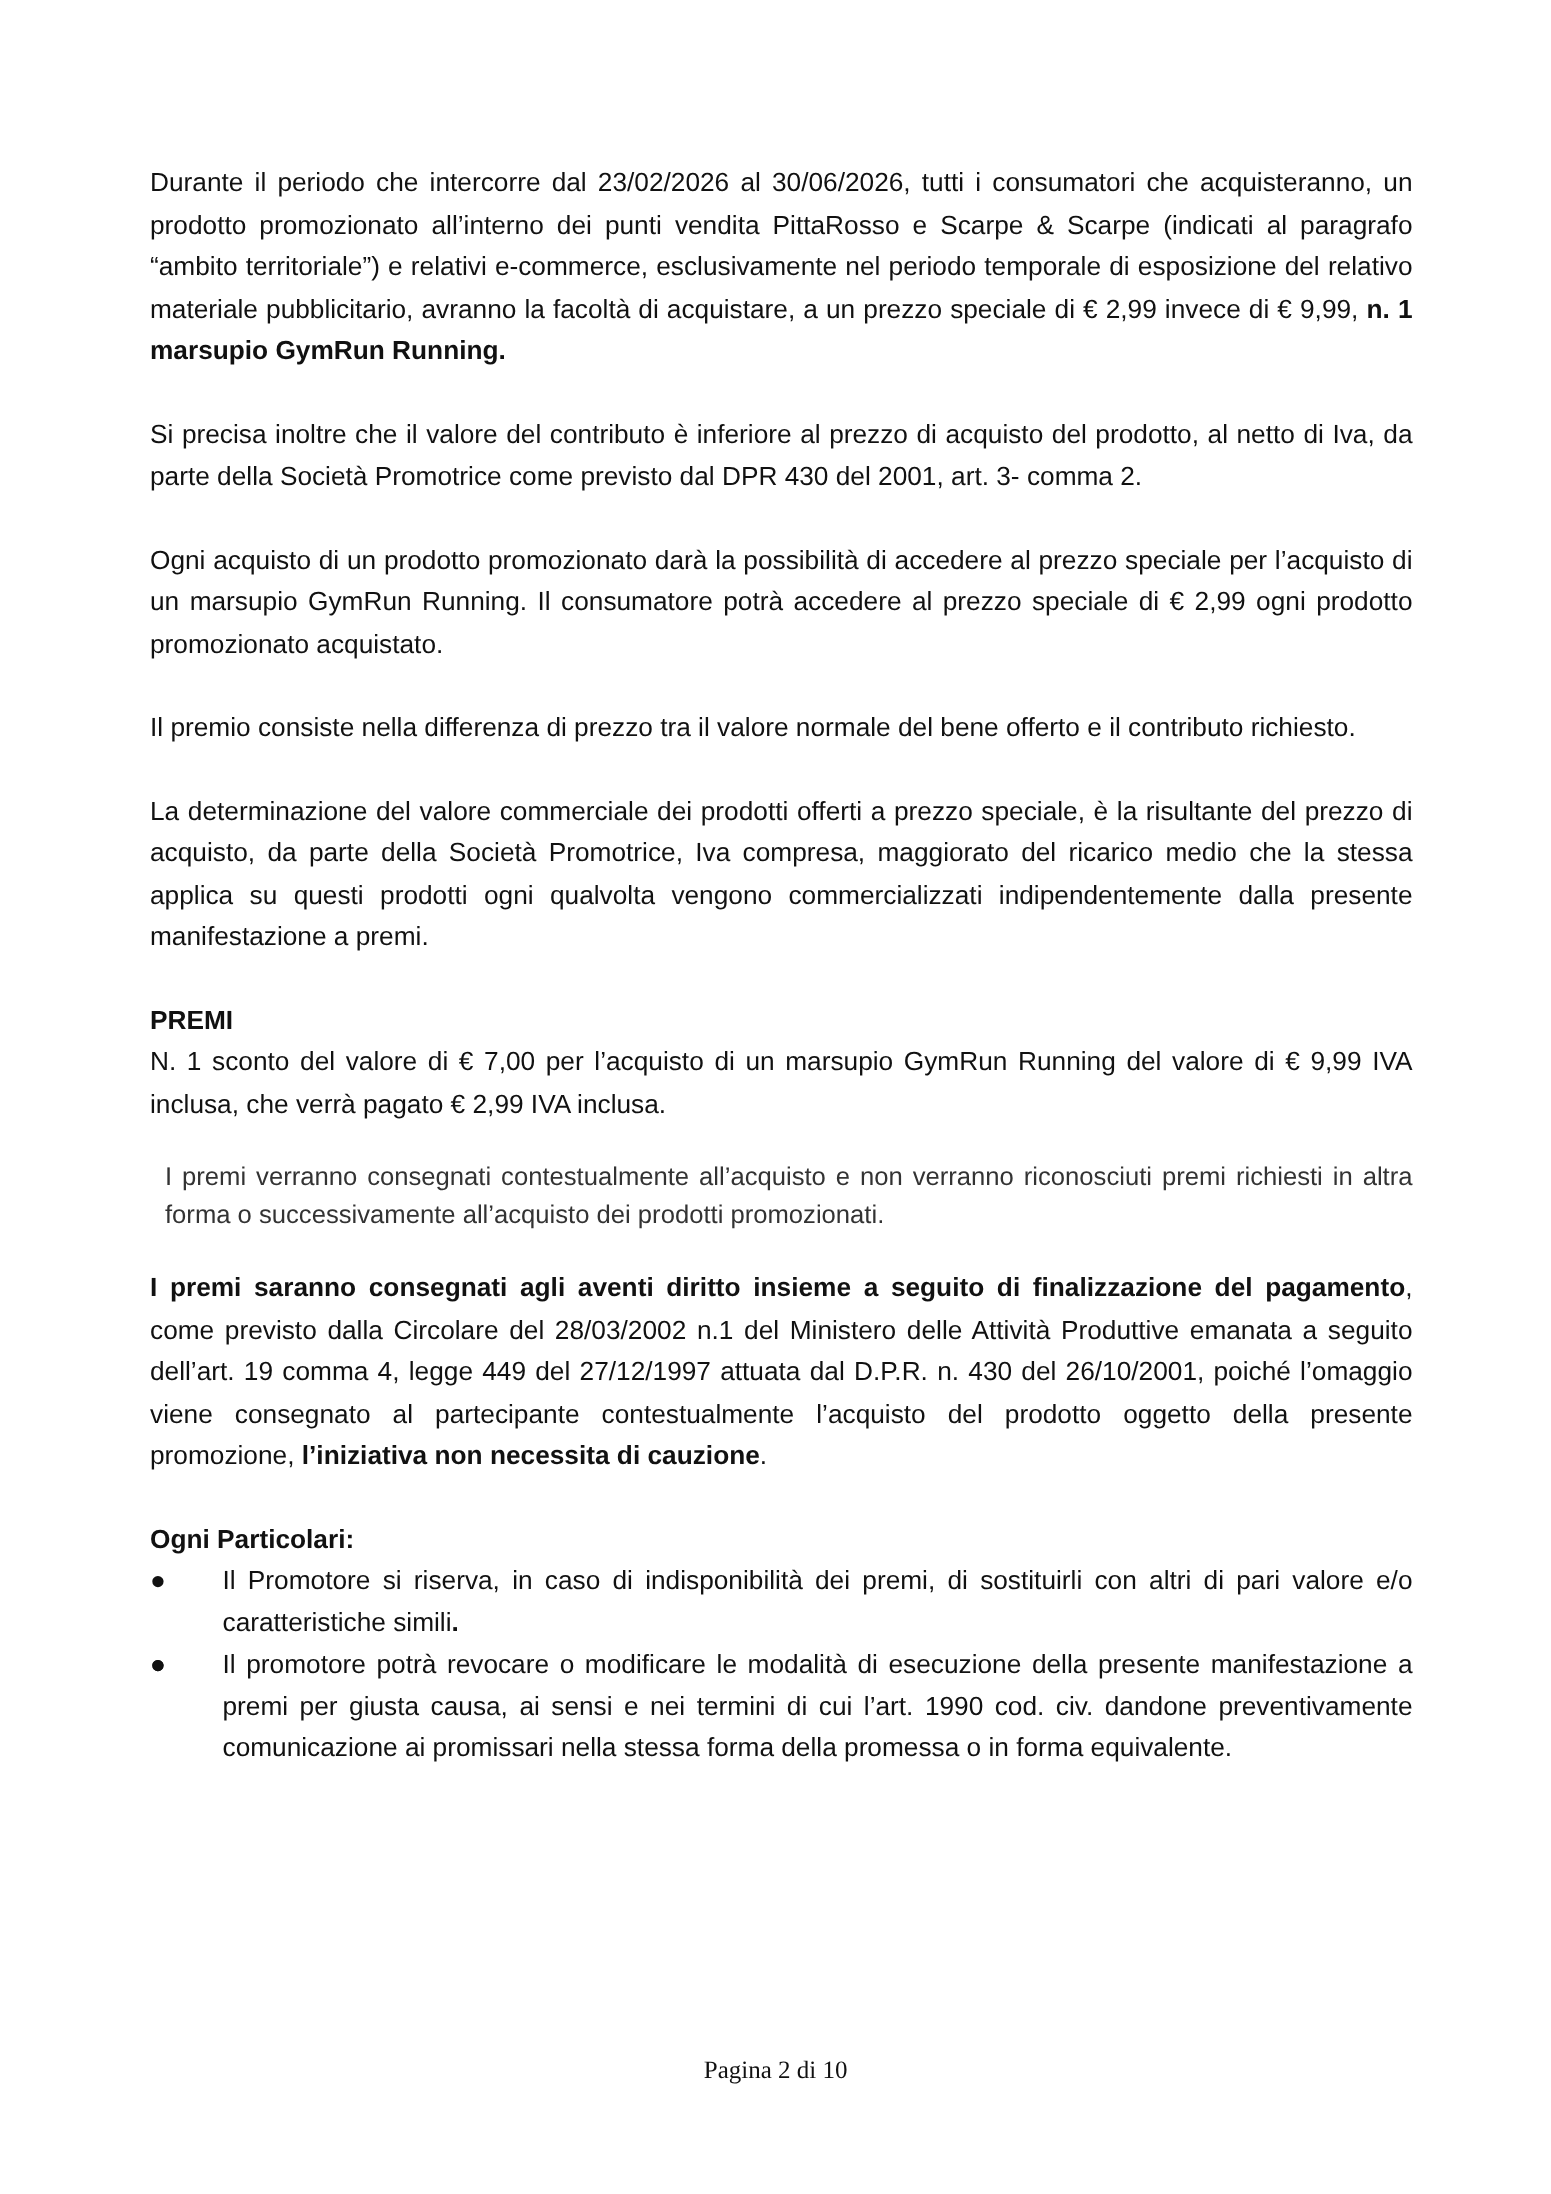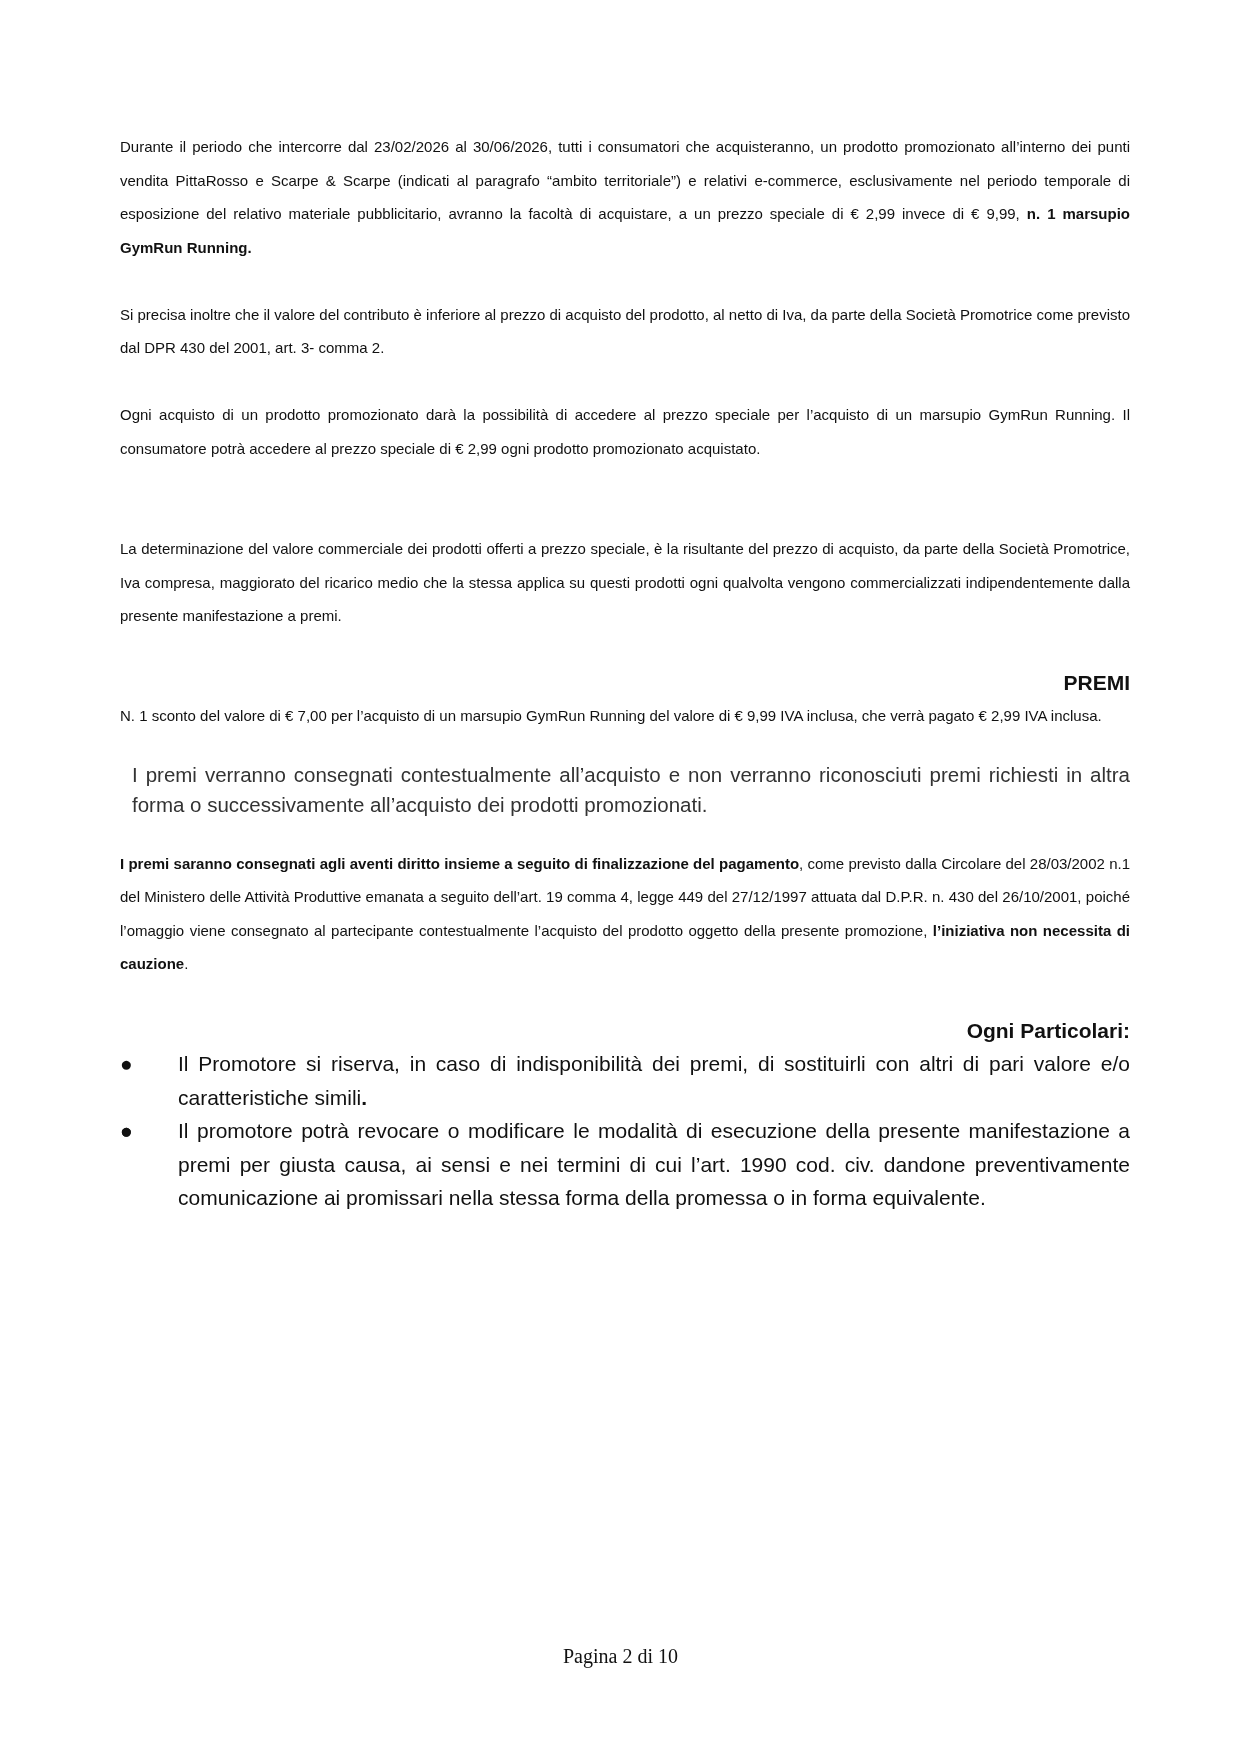--- a/index.html
+++ b/index.html
@@ -1,25 +1,25 @@
 <!DOCTYPE html>
 <html><head>
 <meta charset="utf-8">
 <style>
   html, body { margin: 0; padding: 0; background: #ffffff; }
   body { width: 1241px; height: 1755px; position: relative; overflow: hidden;
          font-family: "Liberation Sans", "DejaVu Sans", sans-serif; color: #111111; }
   .page { position: absolute; left: 120px; top: 130px; width: 1010px; }
-  p { margin: 0; font-size: 15px; line-height: 33.5px; text-align: justify; }
+  p { margin: 0; font-size: 21px; line-height: 33.5px; text-align: justify; }
   .gap { height: 33.5px; }
   .gap-sm { height: 27px; }
   .b { font-weight: bold; }
   .u { }
   .gray { color: #333333; font-size: 20.5px; line-height: 30px; margin-left: 12px; }
-  .heading { font-weight: bold; font-size: 21px; line-height: 33px; text-align: right; }
+  .heading { font-weight: bold; font-size: 21px; line-height: 33px; }
   ul.notes { list-style: none; margin: 0; padding: 0; }
   ul.notes li { position: relative; padding-left: 58px; font-size: 21px; line-height: 33.5px; text-align: justify; }
   ul.notes li .bullet { position: absolute; left: 0; top: 0; width: 20px; text-align: left; }
   .footer { position: absolute; top: 1645px; left: 0; width: 1241px; text-align: center;
             font-family: "Liberation Serif", "DejaVu Serif", serif; font-size: 20px; color: #111; }
 </style>
 </head>
 <body>
 
 <div class="page">
@@ -28,20 +28,21 @@
     <span>Durante il periodo che intercorre dal 23/02/2026 al 30/06/2026, tutti i consumatori che acquisteranno, un prodotto promozionato all’interno dei punti vendita PittaRosso e Scarpe &amp; Scarpe (indicati al paragrafo “ambito territoriale”) e relativi e-commerce, esclusivamente nel periodo temporale di esposizione del relativo materiale pubblicitario, avranno la facoltà di acquistare, a un prezzo speciale di € 2,99 invece di € 9,99, </span><span class="b">n. 1 marsupio GymRun Running.</span>
   </p>
   <div class="gap"></div>
 
   <p>Si precisa inoltre che il valore del contributo è inferiore al prezzo di acquisto del prodotto, al netto di Iva, da parte della Società Promotrice come previsto dal DPR 430 del 2001, art. 3- comma 2.</p>
   <div class="gap"></div>
 
   <p>Ogni acquisto di un prodotto promozionato darà la possibilità di accedere al prezzo speciale per l’acquisto di un marsupio GymRun Running. Il consumatore potrà accedere al prezzo speciale di € 2,99 ogni prodotto promozionato acquistato.</p>
   <div class="gap"></div>
 
+  <p>Il premio consiste nella differenza di prezzo tra il valore normale del bene offerto e il contributo richiesto.</p>
   <div class="gap"></div>
 
   <p>La determinazione del valore commerciale dei prodotti offerti a prezzo speciale, è la risultante del prezzo di acquisto, da parte della Società Promotrice, Iva compresa, maggiorato del ricarico medio che la stessa applica su questi prodotti ogni qualvolta vengono commercializzati indipendentemente dalla presente manifestazione a premi.</p>
   <div class="gap"></div>
 
   <div class="heading">PREMI</div>
   <p>N. 1 sconto del valore di € 7,00 per l’acquisto di un marsupio GymRun Running del valore di € 9,99 IVA inclusa, che verrà pagato € 2,99 IVA inclusa.</p>
   <div class="gap-sm"></div>
 
   <p class="gray">I premi verranno consegnati contestualmente all’acquisto e non verranno riconosciuti premi richiesti in altra forma o successivamente all’acquisto dei prodotti promozionati.</p>

